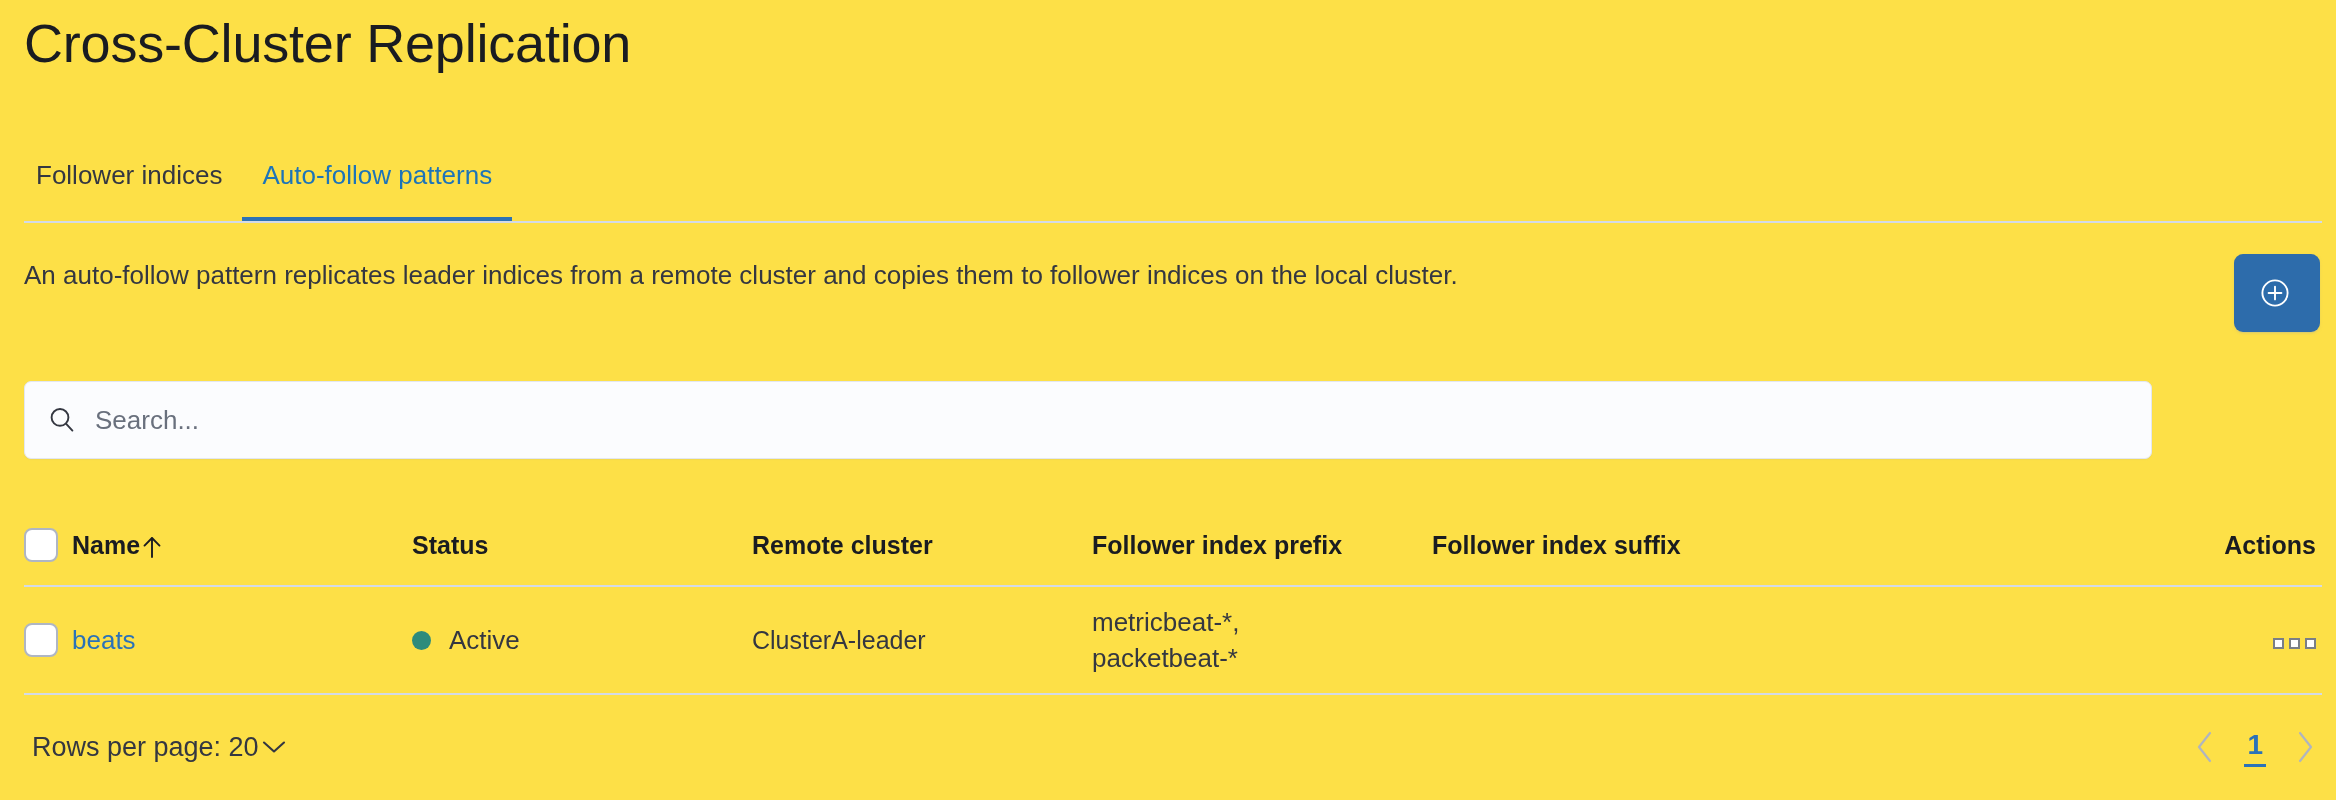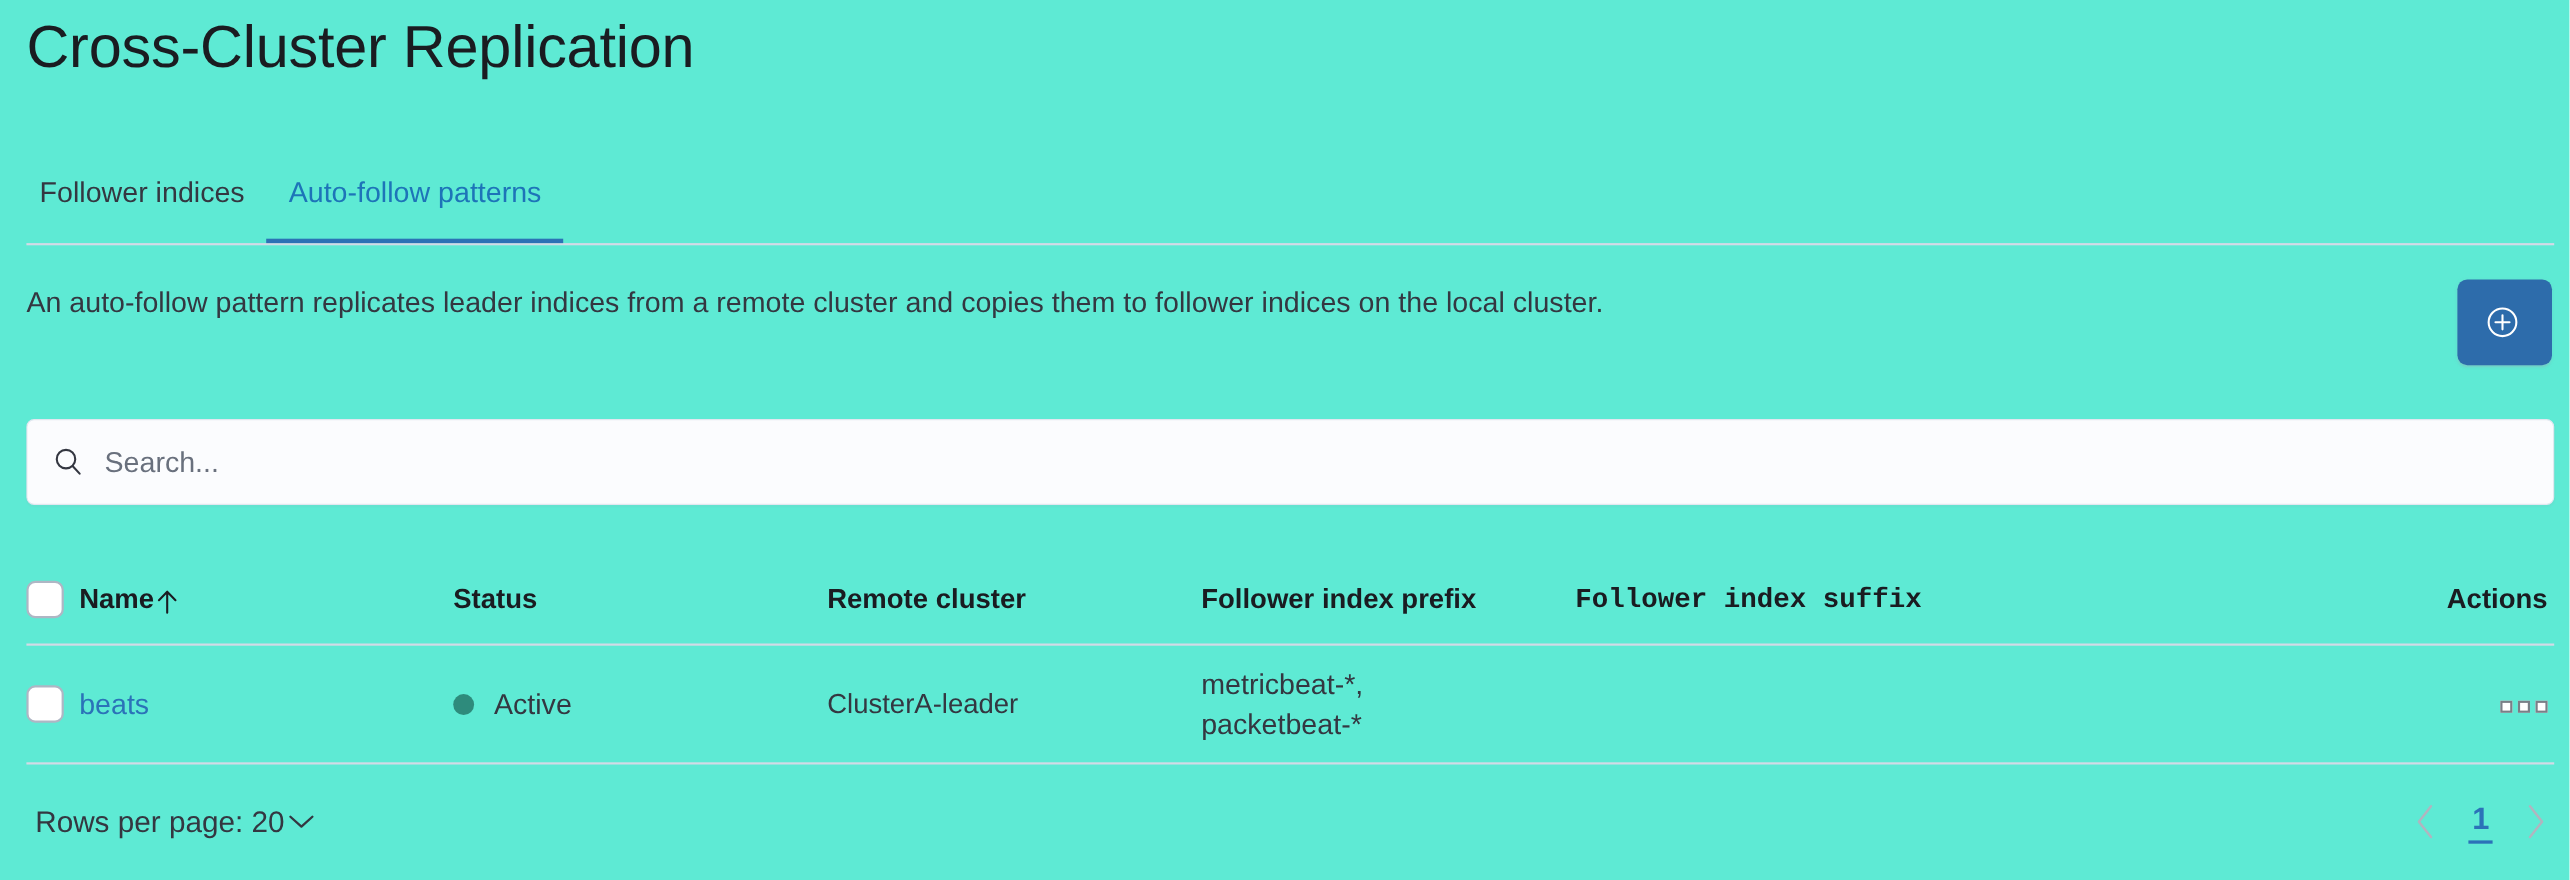--- a/index.html
+++ b/index.html
@@ -9,21 +9,21 @@
     height: 800px;
     background: #ffffff;
     font-family: "Liberation Sans", sans-serif;
     -webkit-font-smoothing: antialiased;
   }
 
   .page {
     position: relative;
     width: 2336px;
     height: 800px;
-    background: #5eead4;
+    background: #fde047;
     overflow: hidden;
   }
 
   
   .page-title {
     position: absolute;
     left: 24px;
     top: 6px;
     font-size: 54px;
     line-height: 74px;
@@ -122,21 +122,21 @@
     height: 30px;
     flex: 0 0 30px;
   }
   .plus-icon svg { width: 30px; height: 30px; display: block; }
 
   
   .search-wrap {
     position: absolute;
     left: 24px;
     top: 381px;
-    width: 2298px;
+    width: 2128px;
     height: 78px;
     background: #fbfcfe;
     border: 1px solid #e3e7f0;
     border-radius: 7px;
     display: flex;
     align-items: center;
     padding: 0 22px;
     box-shadow: 0 1px 1px rgba(152,162,179,0.10);
   }
   .search-icon {
@@ -182,21 +182,21 @@
 
   .cell { font-size: 25px; color: #343741; padding-right: 10px; }
   .th { font-weight: 700; font-size: 25px; color: #1a1c21; }
 
   .c-check  { flex: 0 0 48px;  display: flex; align-items: center; justify-content: flex-start; }
   .c-name   { flex: 0 0 340px; }
   .c-status { flex: 0 0 340px; }
   .c-remote { flex: 0 0 340px; }
   .c-leader { flex: 0 0 340px; }
   .c-prefix { flex: 0 0 340px; }
-  .c-suffix { flex: 0 0 340px; font-family: Liberation Mono, monospace; }
+  .c-suffix { flex: 0 0 340px; }
   .c-actions{ flex: 1 1 auto; text-align: right; padding-right: 6px; }
 
   .checkbox {
     width: 34px; height: 34px;
     border: 2px solid #afb6c4;
     border-radius: 8px;
     background: #ffffff;
     cursor: pointer;
     display: block;
     appearance: none;

